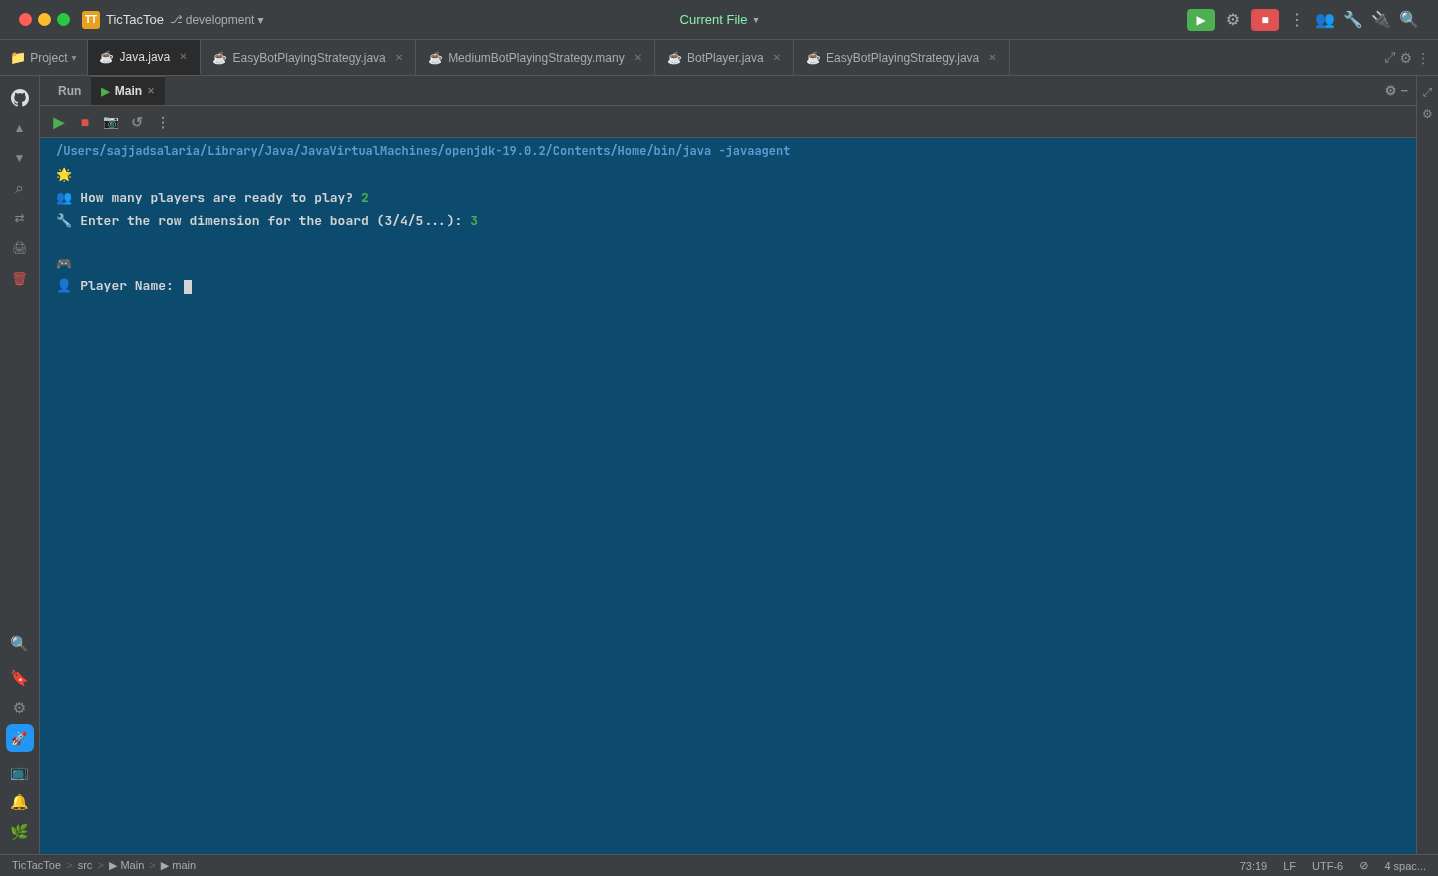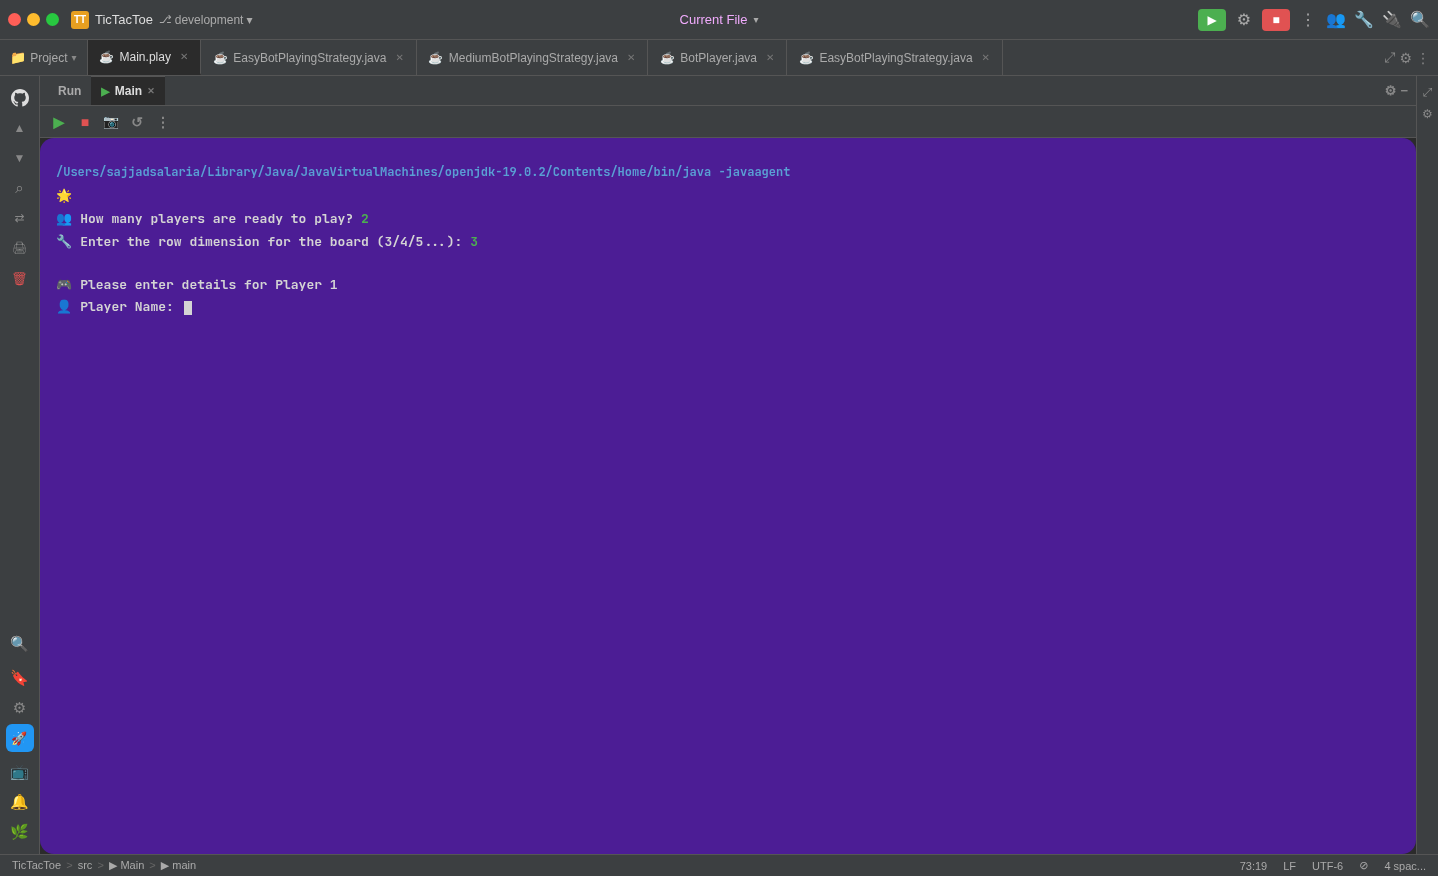--- a/index.html
+++ b/index.html
@@ -11,21 +11,21 @@
       overflow: hidden;
       position: relative;
     }
 
     
     #title-bar {
       height: 40px;
       background: #3c3f41;
       display: flex;
       align-items: center;
-      padding: 0 8px;
+      padding: 0 19px;
       border-bottom: 1px solid #555;
       position: relative;
     }
     .traffic-lights {
       display: flex;
       gap: 6px;
       margin-right: 12px;
     }
     .traffic-light {
       width: 13px; height: 13px;
@@ -51,21 +51,21 @@
       font-size: 10px; color: white; font-weight: bold;
     }
     .title-app .app-name { color: #ddd; font-size: 13px; }
 
     .title-center {
       position: absolute;
       left: 50%; transform: translateX(-50%);
       display: flex; align-items: center; gap: 6px;
     }
     .current-file-label {
-      color: #f0abfc; font-size: 13px;
+      color: #86efac; font-size: 13px;
     }
     .chevron-down { color: #aaa; font-size: 10px; }
 
     .title-right {
       margin-left: auto;
       display: flex; align-items: center; gap: 8px;
     }
     .run-btn {
       width: 28px; height: 22px;
       background: #4caf50;
@@ -171,28 +171,27 @@
       font-size: 14px;
       border-radius: 3px;
       cursor: pointer;
     }
     .run-tool-btn.green { color: #4caf50; }
     .run-tool-btn.red { color: #e05252; }
 
     
     #console-output {
       flex: 1;
-      padding: 25px 16px;
+      padding: 4px 16px;
       overflow-y: auto;
       font-family: 'JetBrains Mono', 'Fira Code', 'Courier New', monospace;
       font-size: 13px;
       line-height: 1.6;
       color: #d4d4d4;
-      background: #4c1d95;
-      border-radius: 14px;
+      background: #0c4a6e;
     }
     .console-line {
       display: flex;
       align-items: baseline;
       gap: 8px;
       margin-bottom: 2px;
     }
     .console-path {
       color: #5a9fd4;
       font-size: 12px;
@@ -318,33 +317,33 @@
 <div id="tab-bar">
 
   <div class="tab" style="padding: 0 10px; gap:4px;">
     <span style="font-size:13px;">📁</span>
     <span>Project</span>
     <span style="font-size:10px;color:#888;">▾</span>
   </div>
 
   <div class="tab active">
     <span class="tab-icon" style="color:#e8a020;">☕</span>
-    <span>Main.play</span>
+    <span>Java.java</span>
     <span class="close-btn">✕</span>
   </div>
 
   <div class="tab">
     <span class="tab-icon" style="color:#e8a020;">☕</span>
     <span>EasyBotPlayingStrategy.java</span>
     <span class="close-btn">✕</span>
   </div>
 
   <div class="tab">
     <span class="tab-icon" style="color:#e8a020;">☕</span>
-    <span>MediumBotPlayingStrategy.java</span>
+    <span>MediumBotPlayingStrategy.many</span>
     <span class="close-btn">✕</span>
   </div>
 
   <div class="tab">
     <span class="tab-icon" style="color:#e8a020;">☕</span>
     <span>BotPlayer.java</span>
     <span class="close-btn">✕</span>
   </div>
 
   <div class="tab">
@@ -429,21 +428,20 @@
 
       <div class="console-line">
         <span>🔧</span>
         <span class="console-text">Enter the row dimension for the board (3/4/5...): <span class="console-blue-num">3</span></span>
       </div>
 
       <div class="console-line" style="height:18px;"></div>
 
       <div class="console-line">
         <span>🎮</span>
-        <span class="console-text">Please enter details for Player 1</span>
       </div>
 
       <div class="console-line">
         <span>👤</span>
         <span class="console-text">Player Name: <span class="console-prompt-cursor"></span></span>
       </div>
     </div>
   </div>
 
   <div id="right-sidebar">

